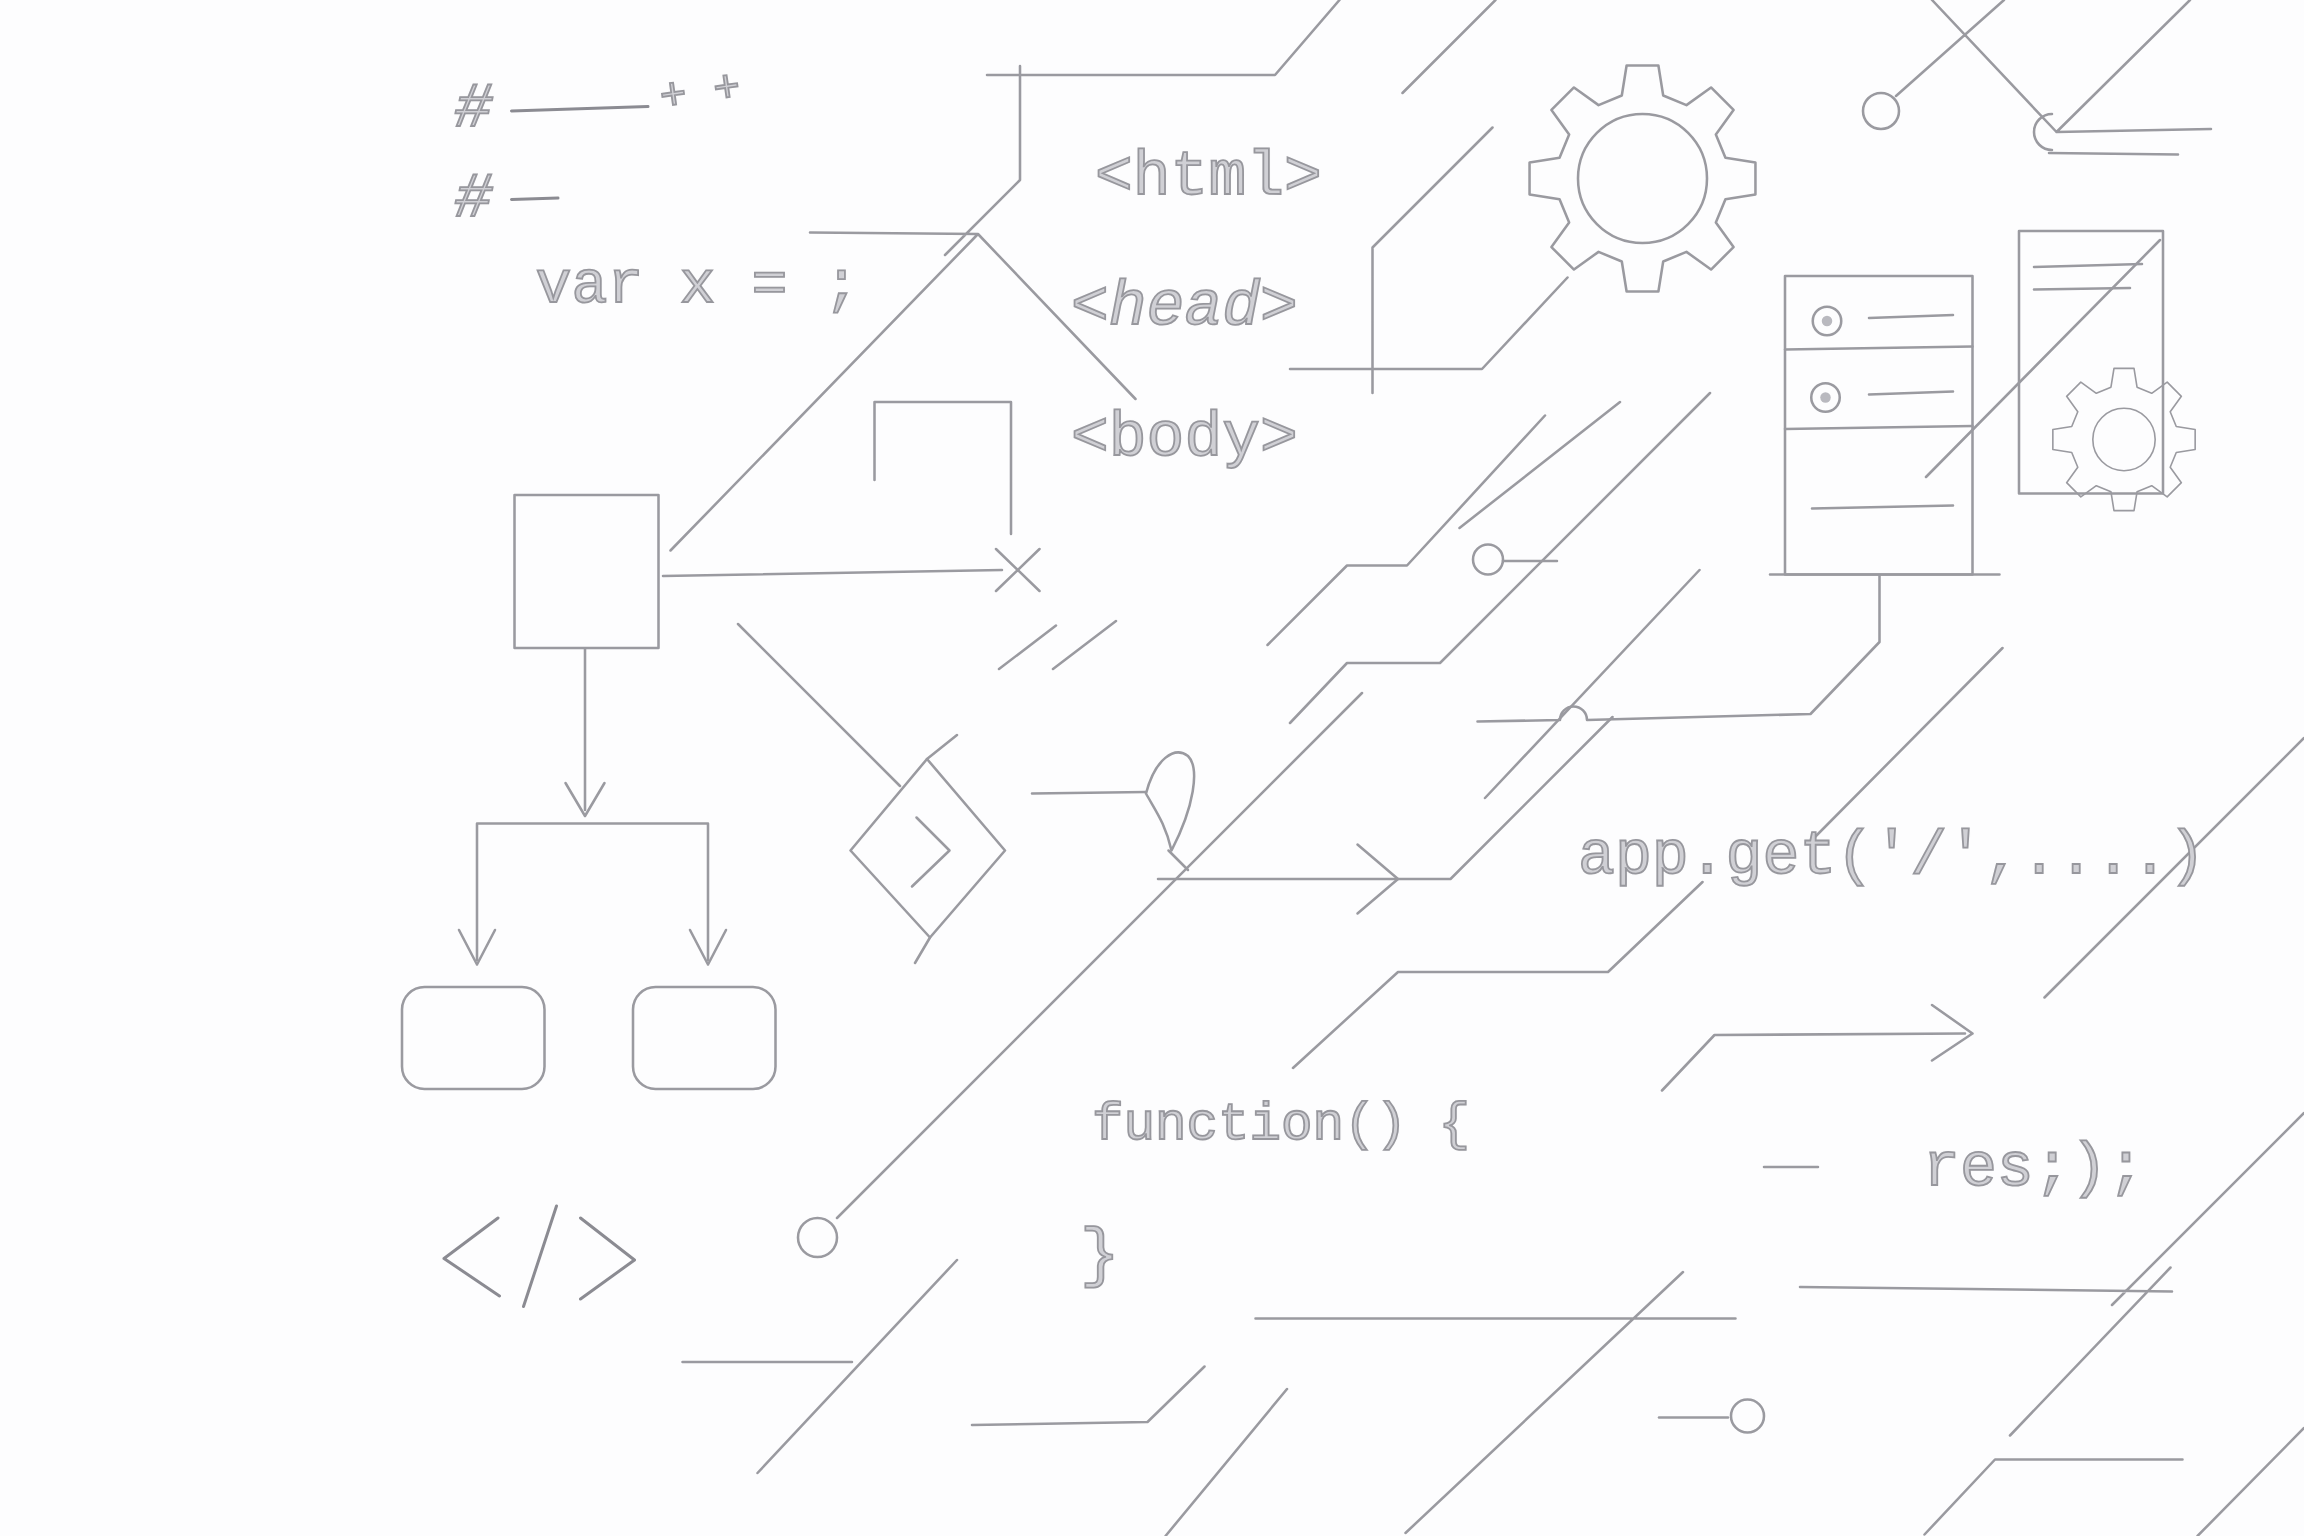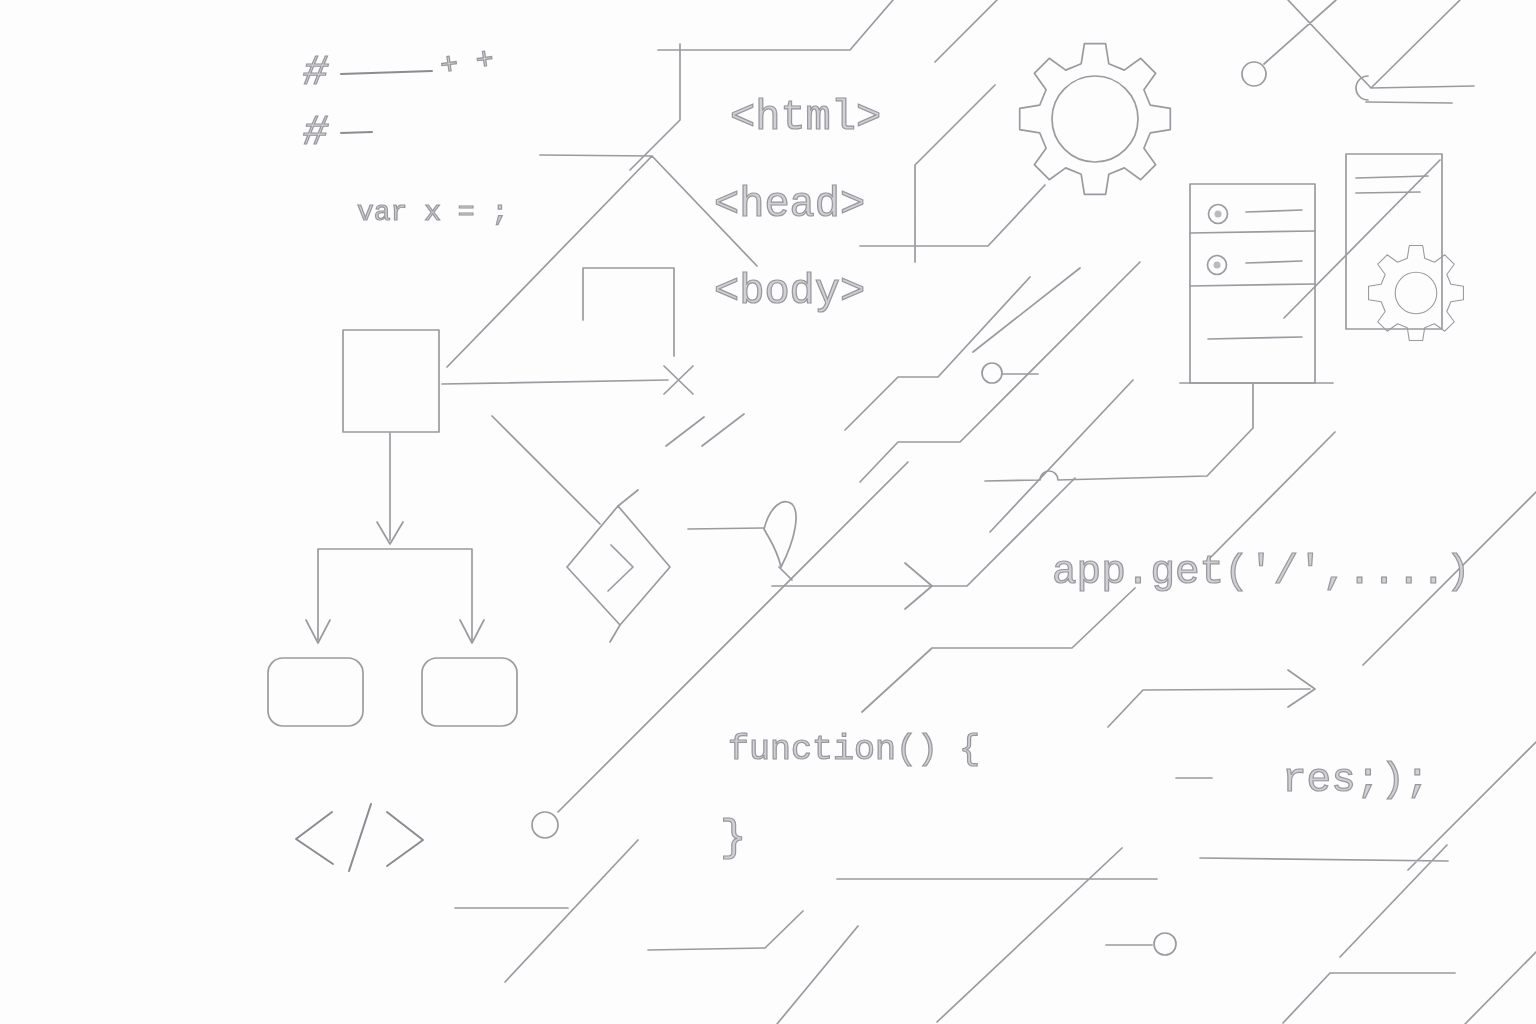--- a/index.html
+++ b/index.html
@@ -155,24 +155,24 @@
 
     <g>
       <rect class="ln" x="1346" y="154" width="96" height="175"></rect>
       <path class="ln" d="M1356,178 L1428,176 M1356,193 L1420,192"></path>
     </g>
   </svg>
 
   <div class="sk" style="left:303px;top:52px;font-size:42px;font-style:italic;">#</div>
   <div class="sk" style="left:440px;top:48px;font-size:30px;transform:rotate(-8deg);">+ +</div>
   <div class="sk" style="left:303px;top:112px;font-size:42px;font-style:italic;">#</div>
-  <div class="sk" style="left:357px;top:199px;font-size:28px;">var x = ;</div>
+  <div class="sk" style="left:357px;top:172px;font-size:40px;">var x = ;</div>
 
   <div class="sk" style="left:714px;top:97px;font-size:42px;margin-left:16px;">&lt;html&gt;</div>
-  <div class="sk" style="left:714px;top:184px;font-size:42px;">&lt;head&gt;</div>
+  <div class="sk" style="left:714px;top:184px;font-size:42px;font-style:italic;">&lt;head&gt;</div>
   <div class="sk" style="left:1052px;top:552px;font-size:41px;">app.get('/',....)</div>
 
   <div class="sk" style="left:714px;top:271px;font-size:42px;">&lt;body&gt;</div>
 
   <div class="sk" style="left:728px;top:733px;font-size:35px;">function() {</div>
   <div class="sk" style="left:720px;top:816px;font-size:44px;">}</div>
 
   <div class="sk" style="left:1282px;top:760px;font-size:41px;text-align:right;">res;);</div>
 </div>
 

